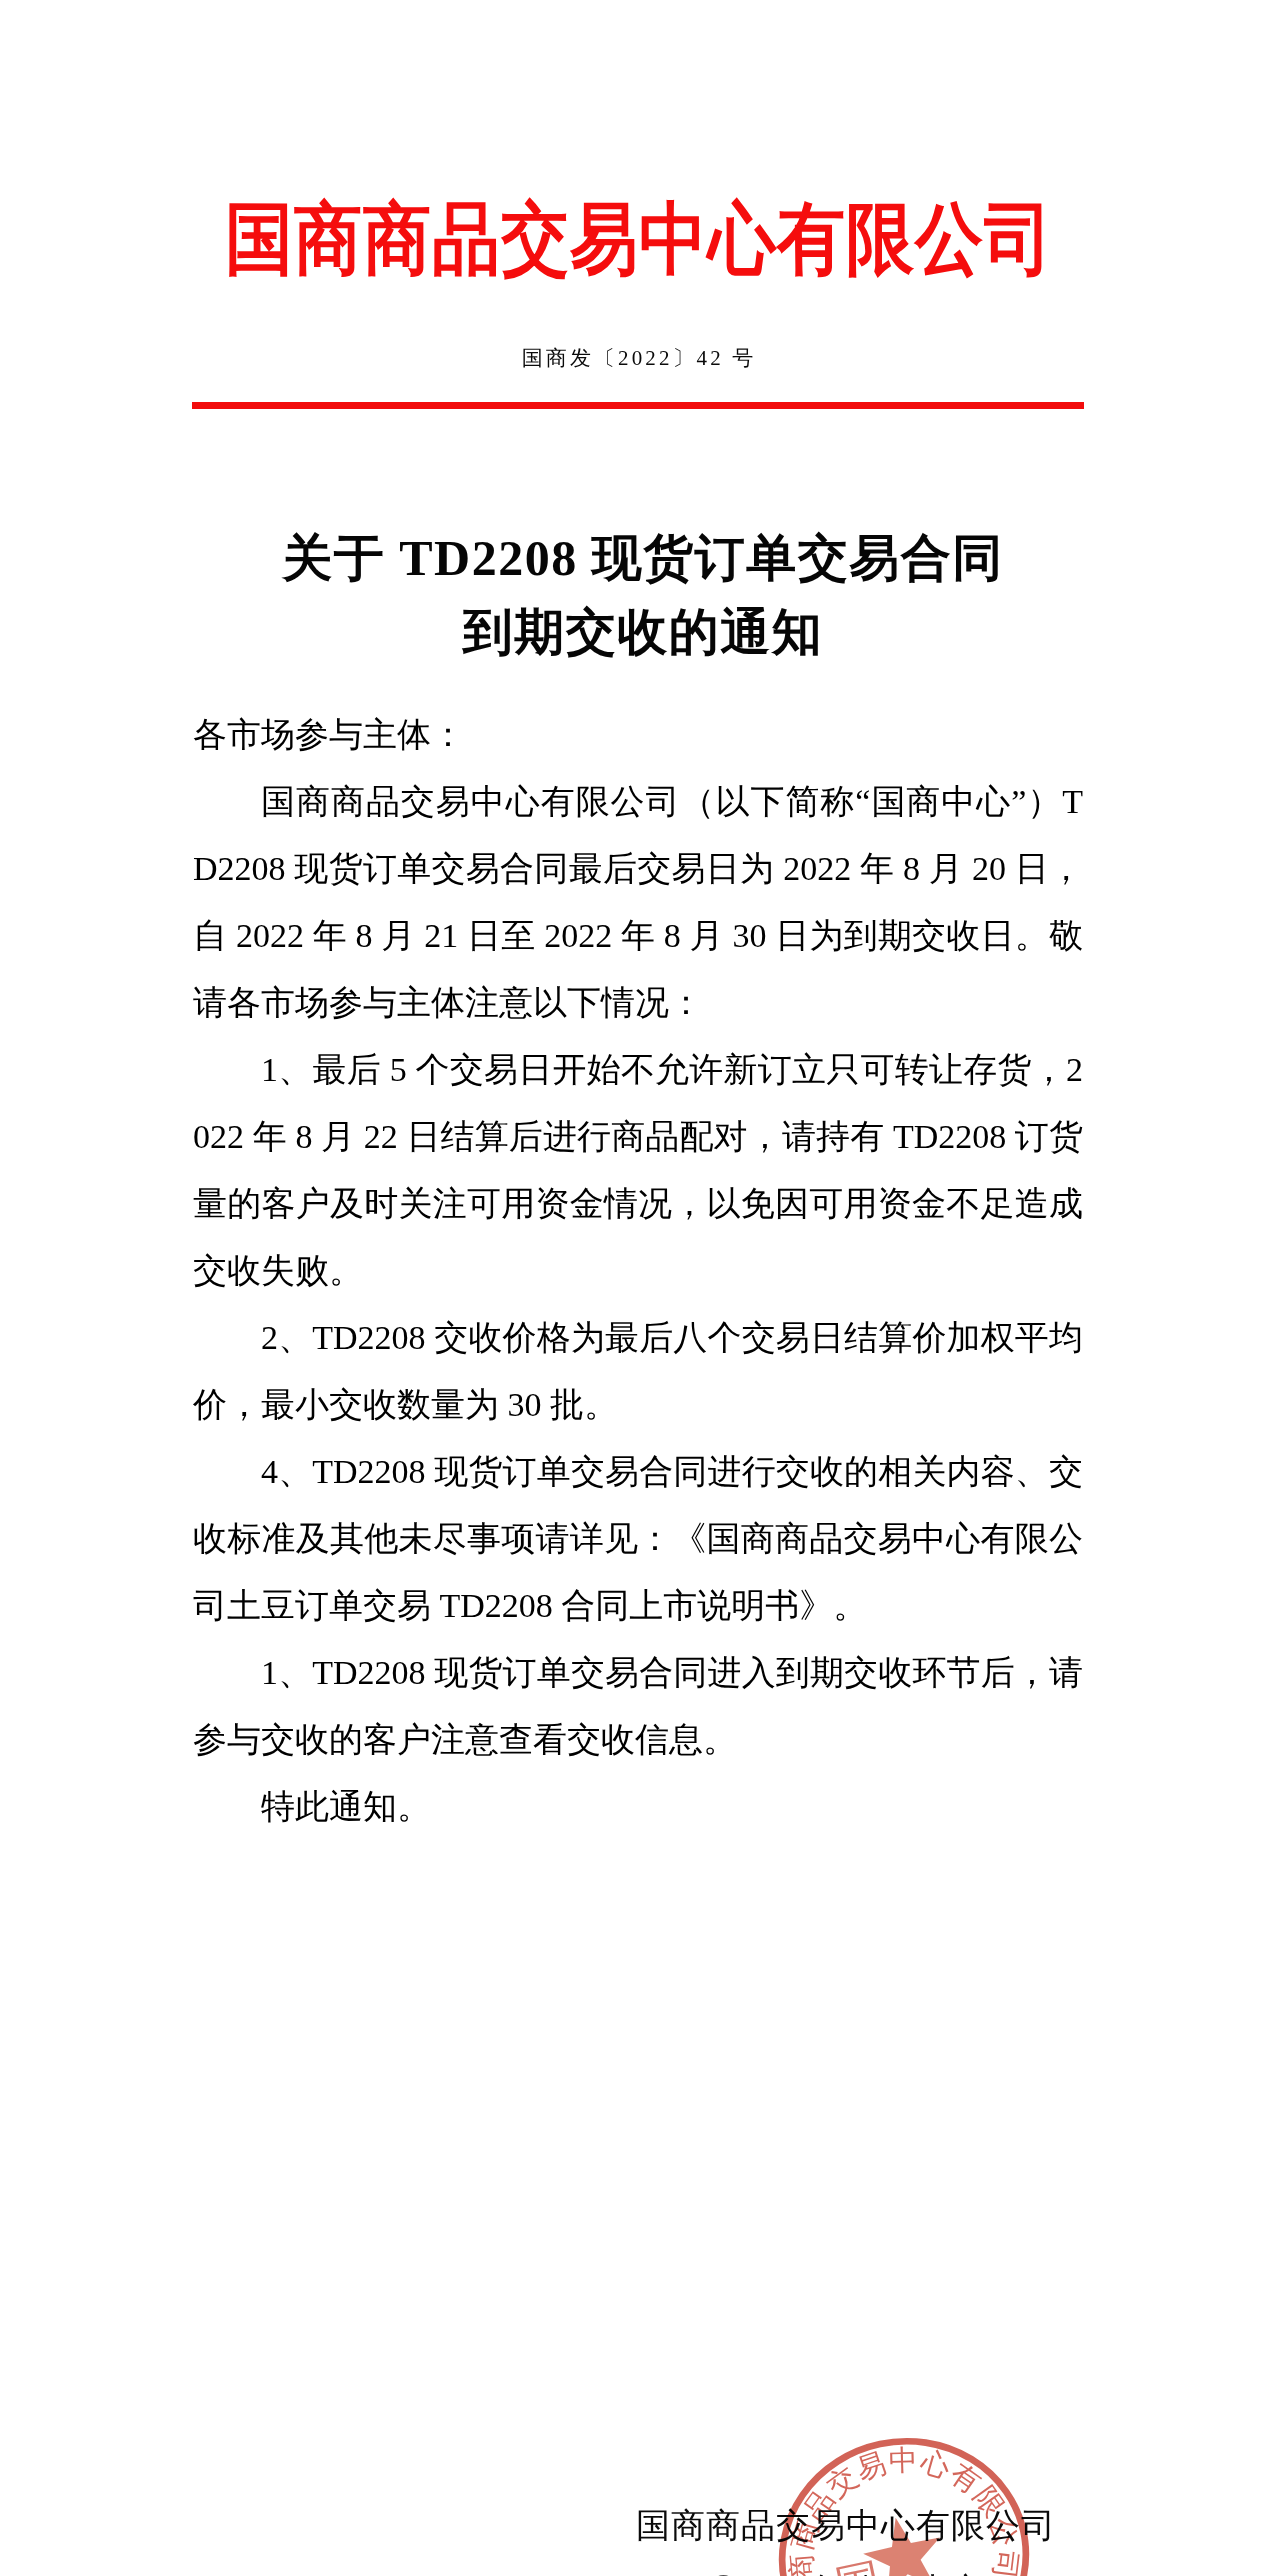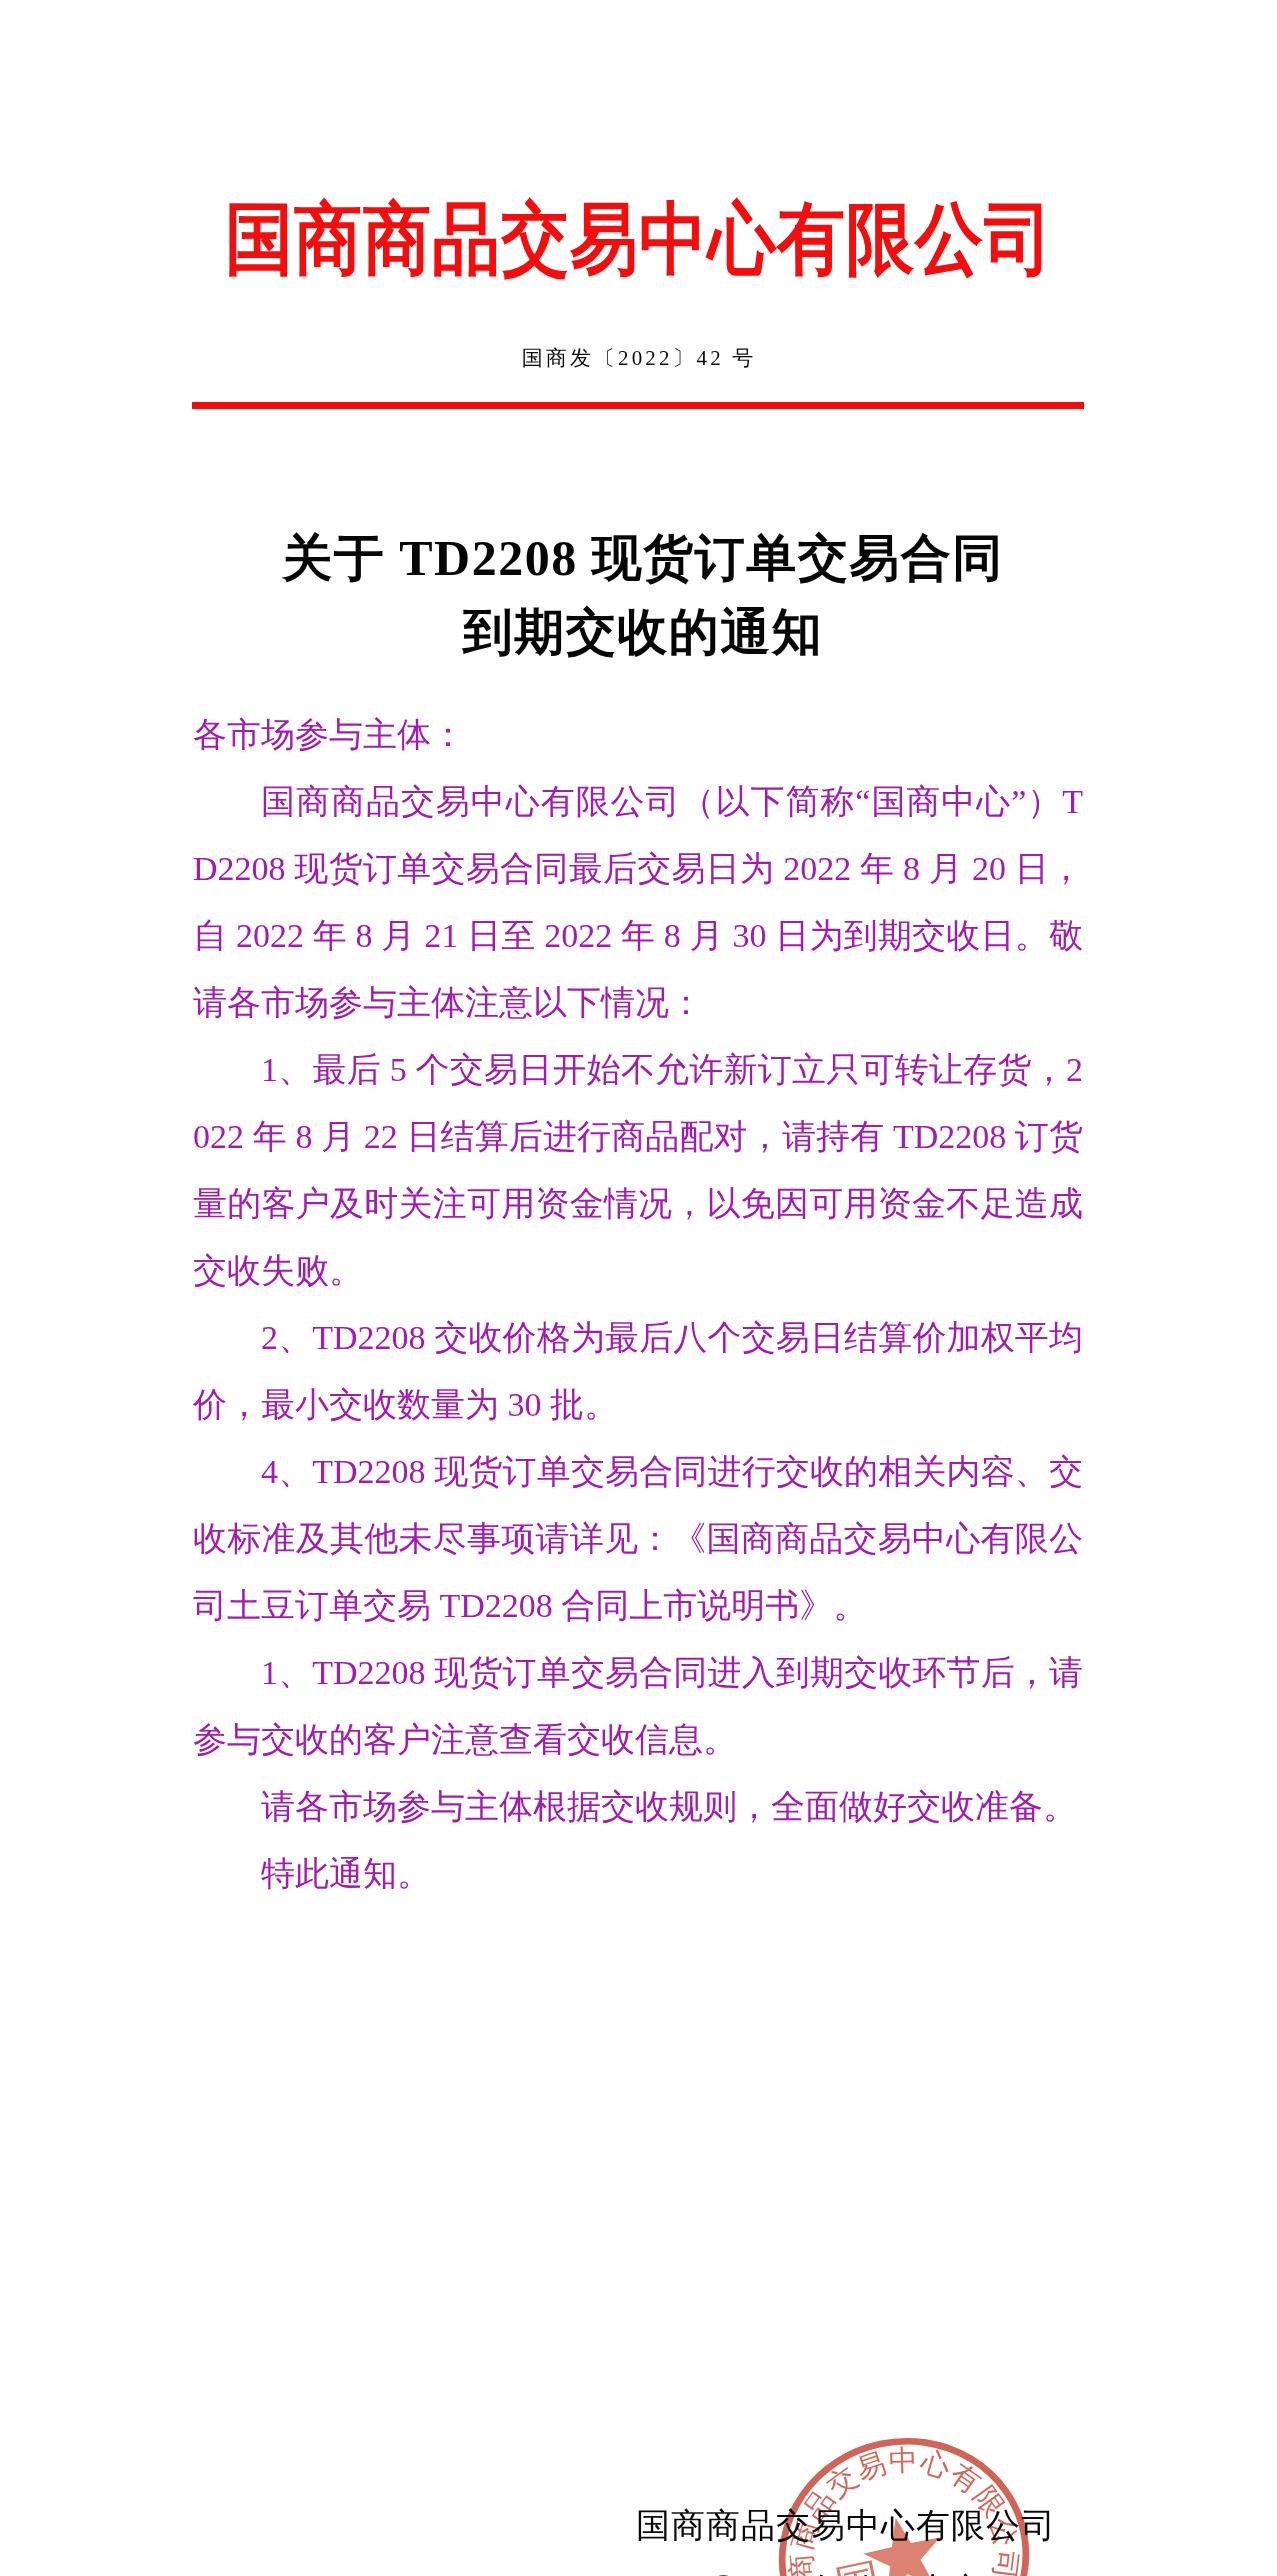--- a/index.html
+++ b/index.html
@@ -52,21 +52,21 @@
   }
   .body-text{
     position:absolute;
     top:701px; left:193px;
     width:890px;
     font-size:34px;
     line-height:67px;
     text-align:justify;
     text-justify:inter-character;
     word-break:break-all;
-    color:#a21caf;
+    color:#000000;
   }
   .body-text p{ margin:0; text-indent:2em; }
   .body-text p.no-indent{ text-indent:0; }
   .signature{
     position:absolute;
     top:2493px; right:222px;
     text-align:center;
     font-size:34px;
     line-height:65px;
     letter-spacing:1px;
@@ -98,21 +98,20 @@
     <div>到期交收的通知</div>
   </div>
 
   <div class="body-text">
     <p class="no-indent">各市场参与主体：</p>
     <p>国商商品交易中心有限公司（以下简称“国商中心”）TD2208 现货订单交易合同最后交易日为 2022 年 8 月 20 日，自 2022 年 8 月 21 日至 2022 年 8 月 30 日为到期交收日。敬请各市场参与主体注意以下情况：</p>
     <p>1、最后 5 个交易日开始不允许新订立只可转让存货，2022 年 8 月 22 日结算后进行商品配对，请持有 TD2208 订货量的客户及时关注可用资金情况，以免因可用资金不足造成交收失败。</p>
     <p>2、TD2208 交收价格为最后八个交易日结算价加权平均价，最小交收数量为 30 批。</p>
     <p>4、TD2208 现货订单交易合同进行交收的相关内容、交收标准及其他未尽事项请详见：《国商商品交易中心有限公司土豆订单交易 TD2208 合同上市说明书》。</p>
     <p>1、TD2208 现货订单交易合同进入到期交收环节后，请参与交收的客户注意查看交收信息。</p>
-    <p>请各市场参与主体根据交收规则，全面做好交收准备。</p>
     <p>特此通知。</p>
   </div>
 
   <div class="signature">
     <div>国商商品交易中心有限公司</div>
     <div>二〇二二年八月十六日</div>
   </div>
 
   <svg class="seal" viewBox="0 0 520 500" xmlns="http://www.w3.org/2000/svg">
     <g transform="rotate(-12 260 250)">

